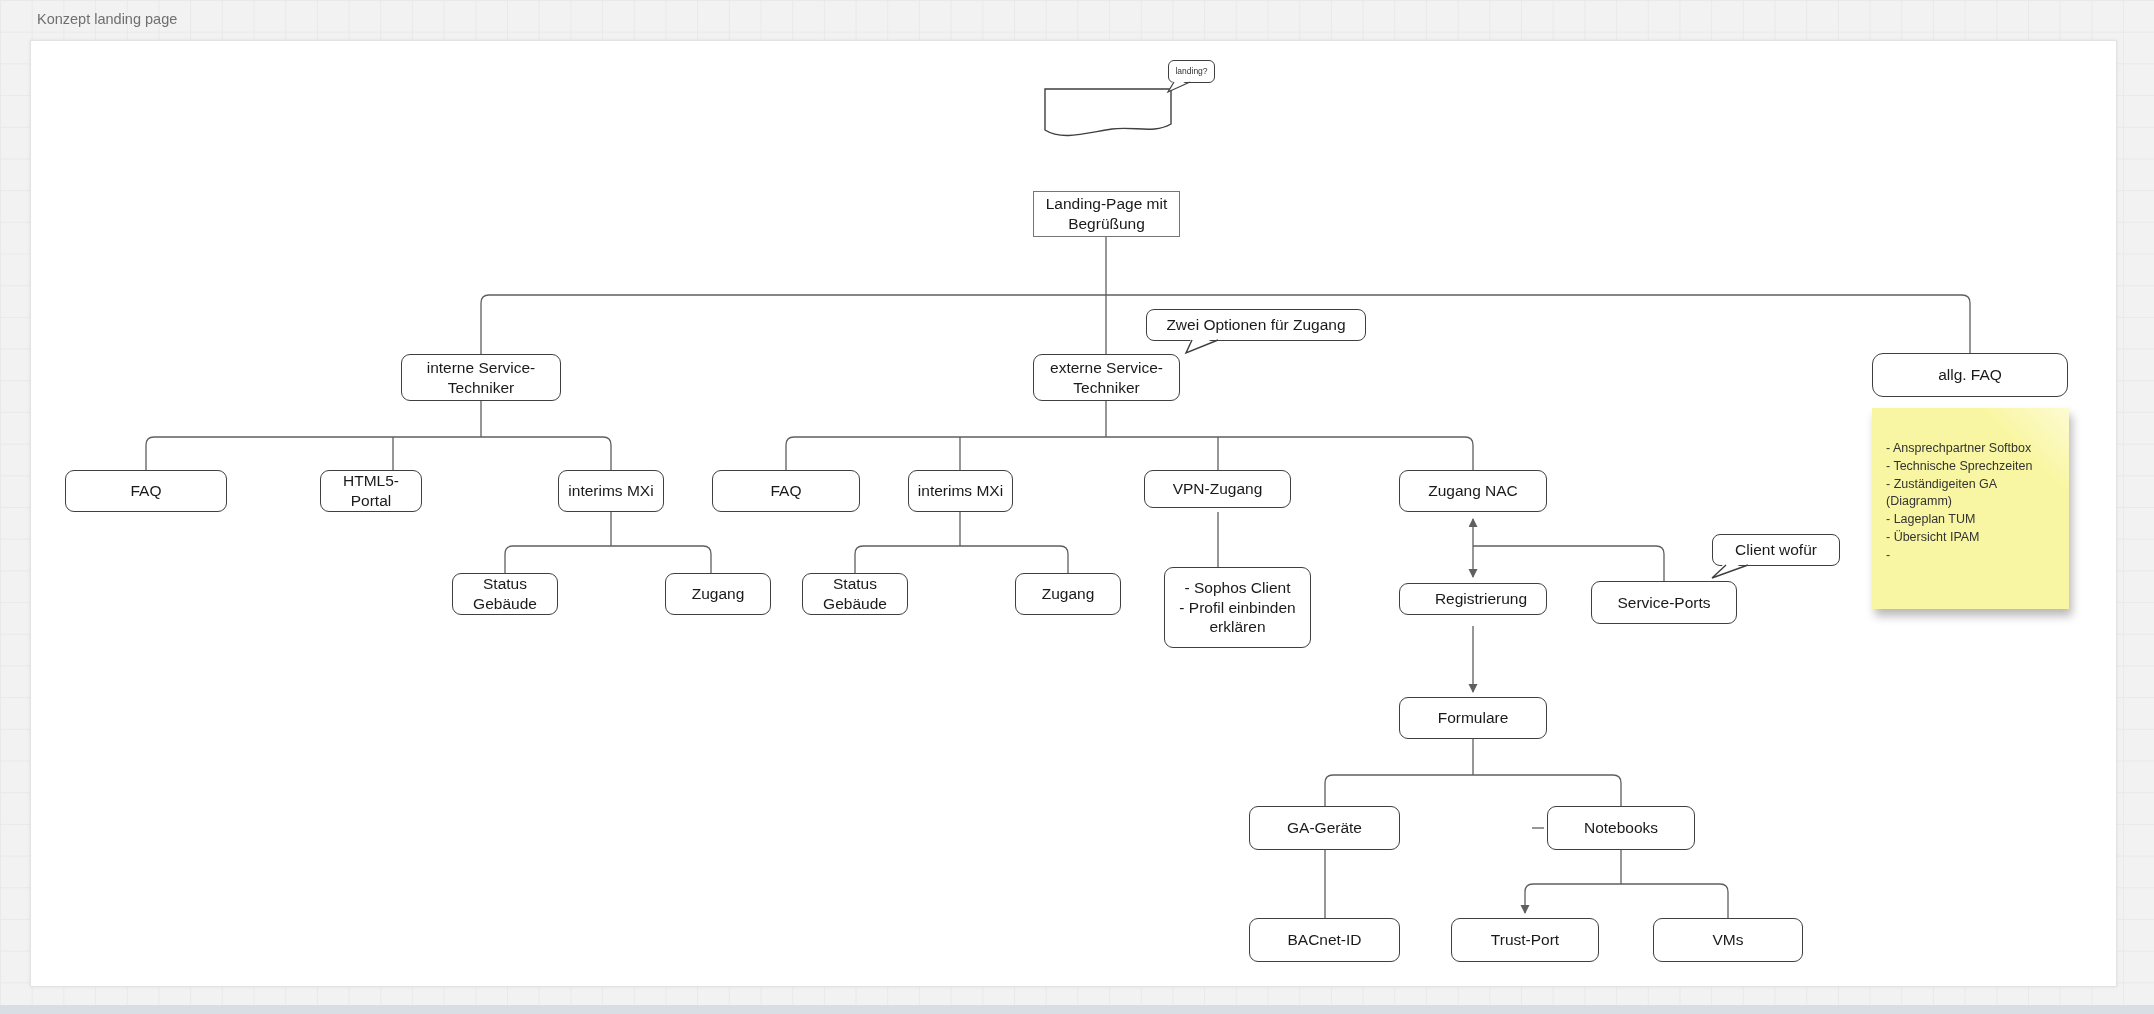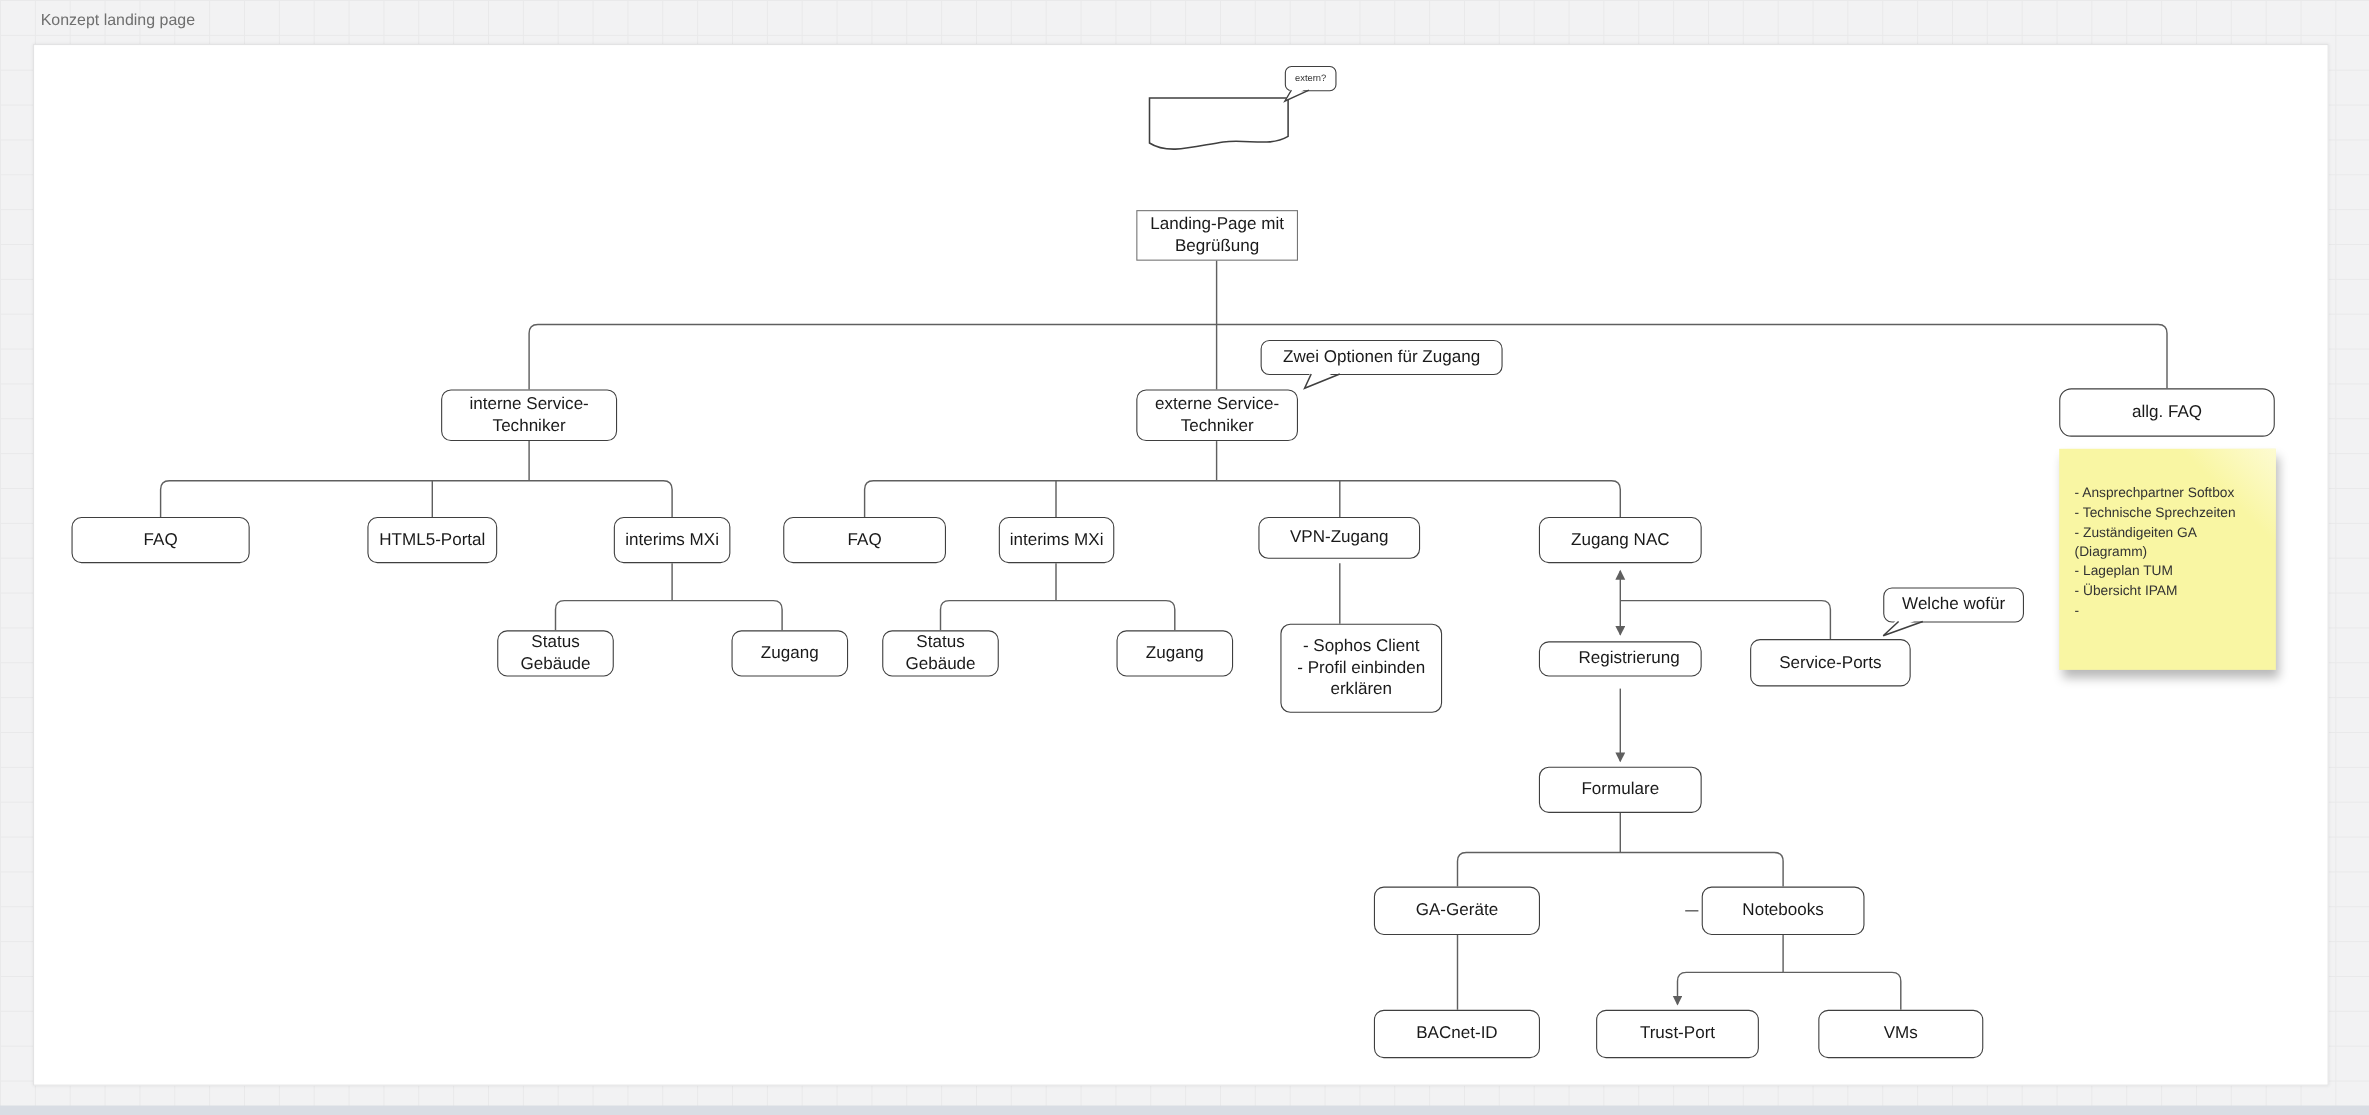--- a/index.html
+++ b/index.html
@@ -40,21 +40,21 @@
   .scrollbar{position:absolute;left:0;bottom:0;width:2154px;height:9px;background:#d9dde4;}
 </style>
 </head>
 <body>
 
 <div class="page-title">Konzept landing page</div>
 
 <div class="canvas"></div>
 
 <div class="node callout small" style="left:1168px;top:60px;width:47px;height:23px;">
-    <span>extern?</span>
+    <span>landing?</span>
   </div>
 
 <div class="doc-label" style="left:1044px;top:88px;width:128px;height:40px;">
     <span>www.ga.glt.lan</span>
   </div>
 
 <div class="node sharp" style="left:1033px;top:191px;width:147px;height:46px;text-align:center;">
     <span>Landing-Page mit Begrüßung</span>
   </div>
 
@@ -79,21 +79,21 @@
   <div class="line">- Technische Sprechzeiten</div>
   <div class="line">- Zuständigeiten GA (Diagramm)</div>
   <div class="line">- Lageplan TUM</div>
   <div class="line">- Übersicht IPAM</div>
   <div class="line">-</div>
 </div>
 
 <div class="node rounded" style="left:65px;top:470px;width:162px;height:42px;">
     <span>FAQ</span>
   </div>
-<div class="node rounded" style="left:334px;top:470px;width:118px;height:42px;">
+<div class="node rounded" style="left:320px;top:470px;width:102px;height:42px;">
     <span>HTML5-Portal</span>
   </div>
 <div class="node rounded" style="left:558px;top:470px;width:106px;height:42px;">
     <span>interims MXi</span>
   </div>
 <div class="node rounded" style="left:712px;top:470px;width:148px;height:42px;">
     <span>FAQ</span>
   </div>
 <div class="node rounded" style="left:908px;top:470px;width:105px;height:42px;">
     <span>interims MXi</span>
@@ -115,21 +115,21 @@
     <span>Status Gebäude</span>
   </div>
 <div class="node rounded" style="left:1015px;top:573px;width:106px;height:42px;">
     <span>Zugang</span>
   </div>
 
 <div class="node rounded multiline" style="left:1144px;top:567px;width:147px;height:81px;margin-left:20px;"><span class="multiline">- Sophos Client
 - Profil einbinden erklären</span></div>
 
 <div class="node callout" style="left:1712px;top:534px;width:128px;height:32px;">
-    <span>Welche wofür</span>
+    <span>Client wofür</span>
   </div>
 
 <div class="node rounded" style="left:1399px;top:583px;width:148px;height:32px;padding-left:20px;">
     <span>Registrierung</span>
   </div>
 <div class="node rounded" style="left:1591px;top:581px;width:146px;height:43px;">
     <span>Service-Ports</span>
   </div>
 
 <div class="node rounded" style="left:1399px;top:697px;width:148px;height:42px;">

